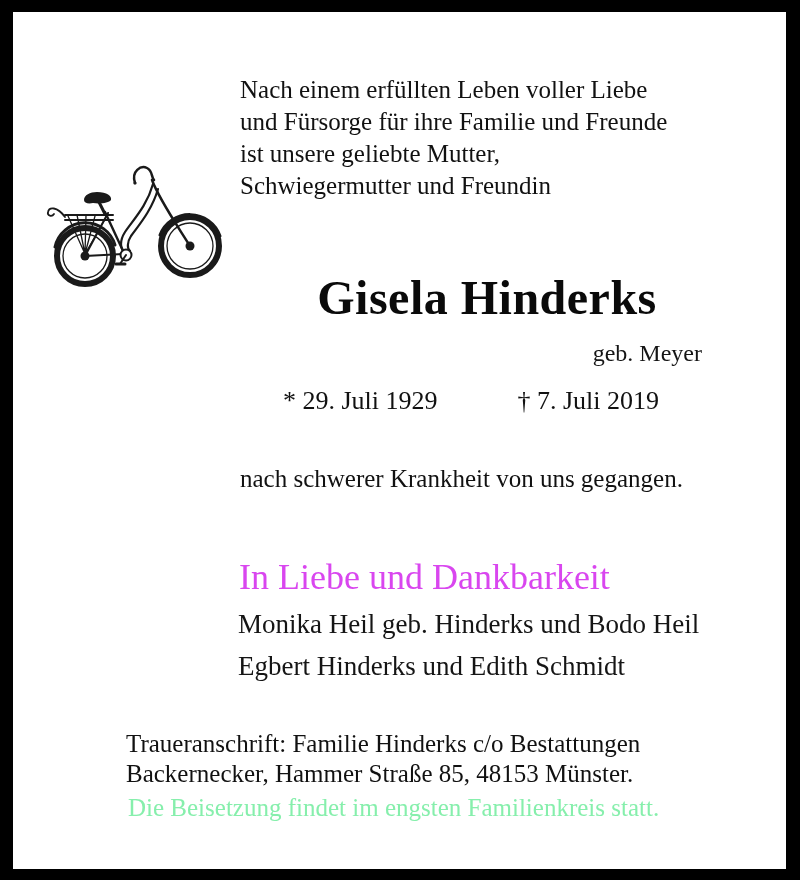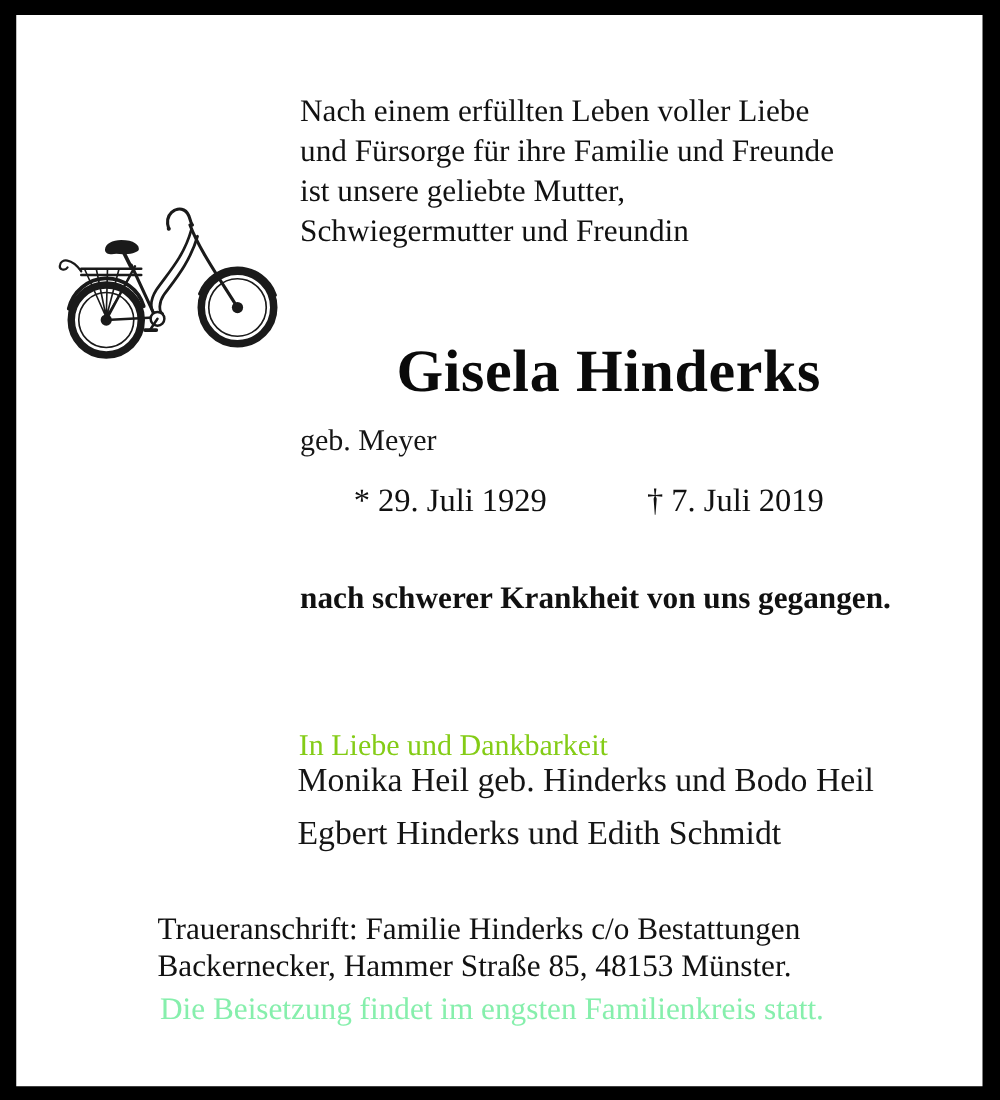--- a/index.html
+++ b/index.html
@@ -27,34 +27,34 @@
     left:35px;top:153px;width:200px;height:152px;
   }
   .name{
     left:240px;top:254px;width:462px;
     margin:16px;text-align:center;
     font-size:48px;font-weight:bold;line-height:1.15;
     letter-spacing:0.5px;color:#0a0a0a;
   }
   .maiden{
     left:240px;top:340px;width:462px;
-    text-align:left;font-size:24px;color:#151515;
+    text-align:right;font-size:24px;color:#151515;
   }
   .dates{
     left:240px;top:386px;width:462px;
     display:flex;justify-content:center;gap:80px;
     font-size:26px;color:#111111;
   }
   .cause{
     left:240px;top:465px;width:520px;
-    font-size:25px;color:#111111;font-weight:bold;
+    font-size:25px;color:#111111;
   }
   .closing{
     left:239px;top:556px;width:460px;
-    font-size:24px;color:#84cc16;margin-top:28px;
+    font-size:36px;color:#d946ef;
   }
   .mourners{
     left:238px;top:603px;width:520px;
     font-size:27px;line-height:42px;color:#151515;
   }
   .address{
     left:126px;top:729px;width:620px;
     font-size:25px;line-height:30px;color:#111111;
   }
   .funeral{

